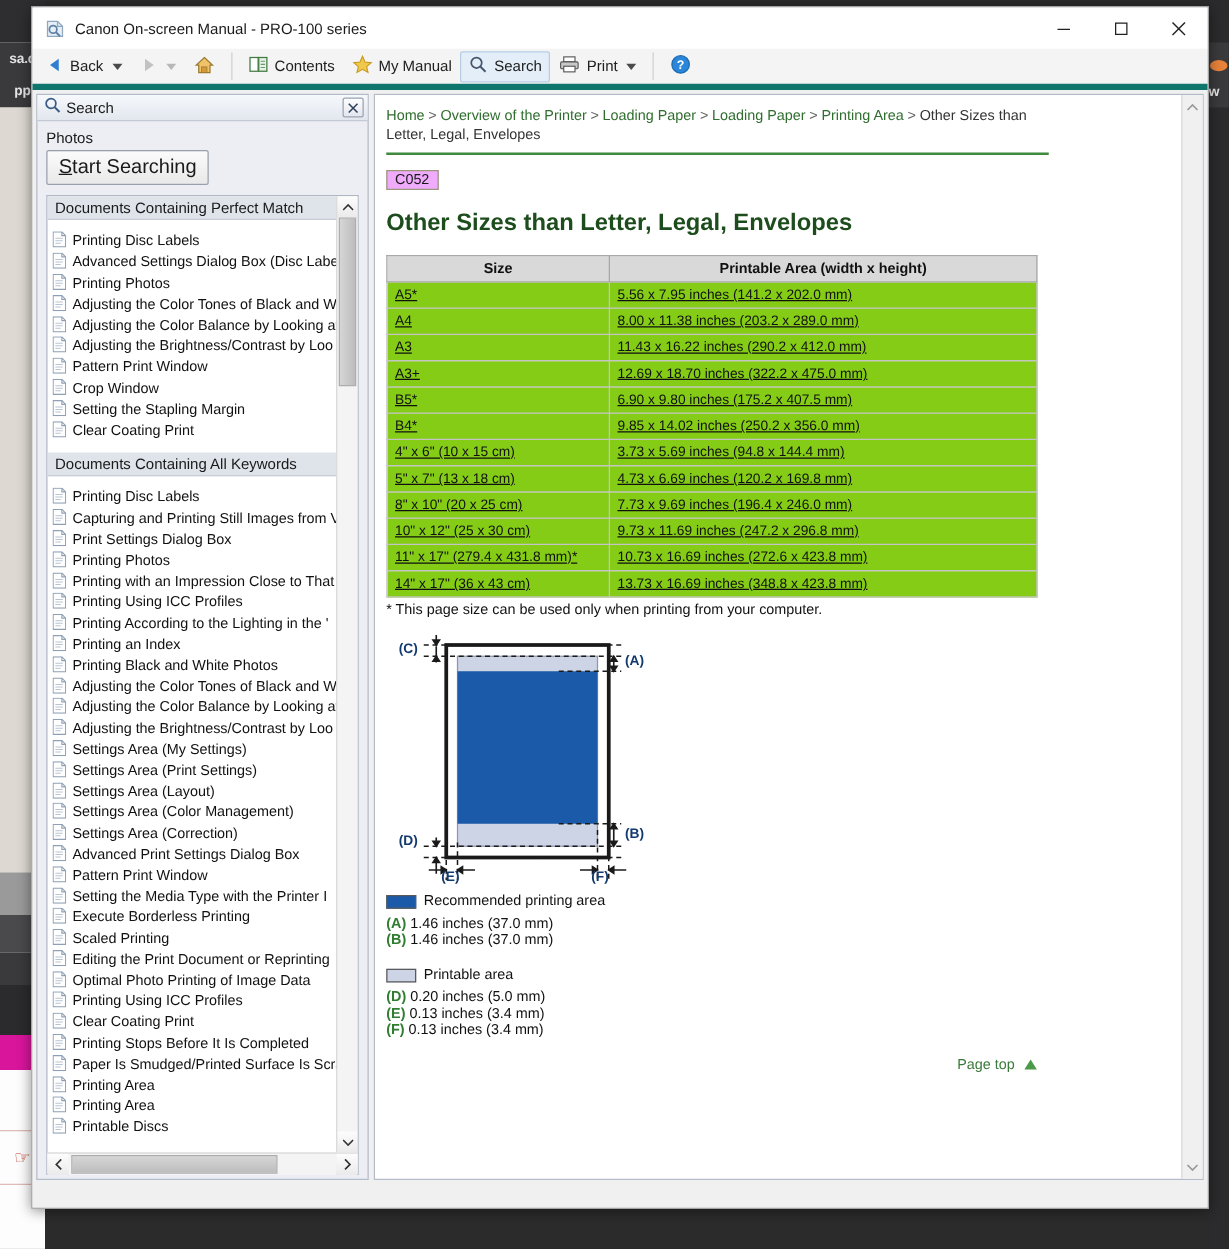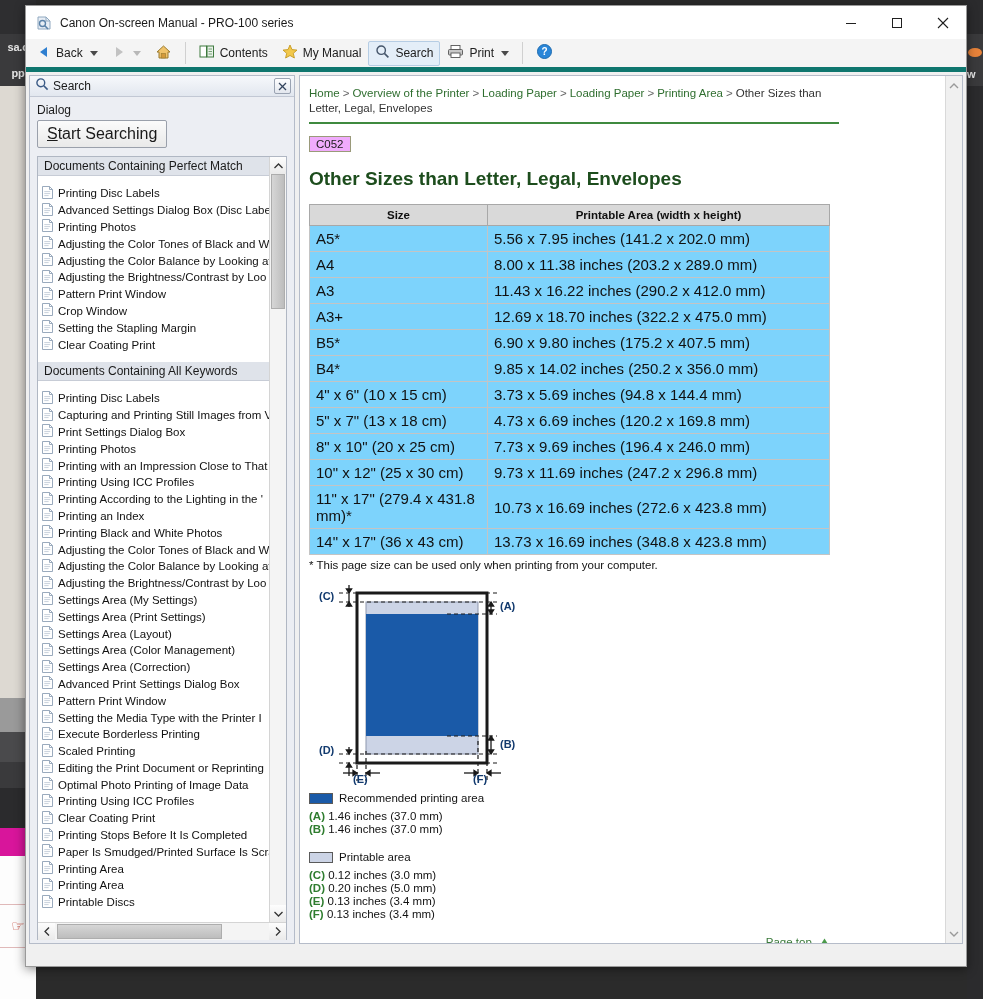--- a/index.html
+++ b/index.html
@@ -217,22 +217,23 @@
   h1.page-title {
     font-size:19px; color:#1d4d1d; margin:4px 0 14px 0; font-weight:bold;
   }
 
   table.area-table { border-collapse:collapse; width:521px; margin-bottom:4px; }
   table.area-table th {
     background:#d9d9d9; border:1px solid #a8a8a8; font-size:11.5px;
     padding:4px 6px; color:#111111; font-weight:bold;
   }
   table.area-table td {
-    border:1px solid #c4c4c4; font-size:15px; padding:4px 6px; color:#111111;
-    background:#7dd3fc;
+    border:1px solid #c4c4c4; font-size:11px; padding:4px 6px; color:#111111;
+    background:#84cc16;
+    text-decoration:underline;
   }
   td.c-size { width:178px; }
   .footnote { font-size:11.5px; color:#111111; margin: 3px 0 10px 0; }
 
   
   .diagram { position:relative; width:215px; height:205px; margin:4px 0 6px 10px; }
   .lbl { position:absolute; font-size:11px; font-weight:bold; color:#123a6e; }
 
   .legend-row { display:flex; align-items:center; gap:6px; margin-top:4px; }
   .sw { width:24px; height:11px; border:1px solid #5a5a5a; flex:0 0 auto; }
@@ -400,21 +401,21 @@
         <span class="sp-header-title">Search</span>
         <span class="sp-close">
           <svg width="9" height="9" viewBox="0 0 9 9">
             <line x1="1" y1="1" x2="8" y2="8" stroke="#33445c" stroke-width="1.3"></line>
             <line x1="8" y1="1" x2="1" y2="8" stroke="#33445c" stroke-width="1.3"></line>
           </svg>
         </span>
       </div>
 
       <div class="sp-body">
-        <div class="sp-label">Dialog</div>
+        <div class="sp-label">Photos</div>
         <div class="btn-search">
           <u>S</u><span>tart Searching</span>
         </div>
 
         <div class="results-box">
           <div class="results-scroll">
             <div class="results-list" id="results-list">
                 <div class="group-header">Documents Containing Perfect Match</div>
                 <div class="group-gap"></div>
                 <div class="res-item">
@@ -1008,21 +1009,20 @@
               <div class="meas"><span class="k">(B)</span><span> 1.46 inches (37.0 mm)</span></div>
             </div>
 
           <div class="legend-gap"></div>
 
           <div class="legend-row">
             <span class="sw" style="background:#ccd4e6;"></span>
             <span class="legend-label">Printable area</span>
           </div>
           <div id="prt-meas" style="margin-top:6px;">
-              <div class="meas"><span class="k">(C)</span><span> 0.12 inches (3.0 mm)</span></div>
               <div class="meas"><span class="k">(D)</span><span> 0.20 inches (5.0 mm)</span></div>
               <div class="meas"><span class="k">(E)</span><span> 0.13 inches (3.4 mm)</span></div>
               <div class="meas"><span class="k">(F)</span><span> 0.13 inches (3.4 mm)</span></div>
             </div>
         </div>
 
         <div class="page-top">
           <span>Page top</span>
           <span style="margin-left:4px;">
             <svg width="11" height="9" viewBox="0 0 11 9" style="vertical-align:-1px;">

